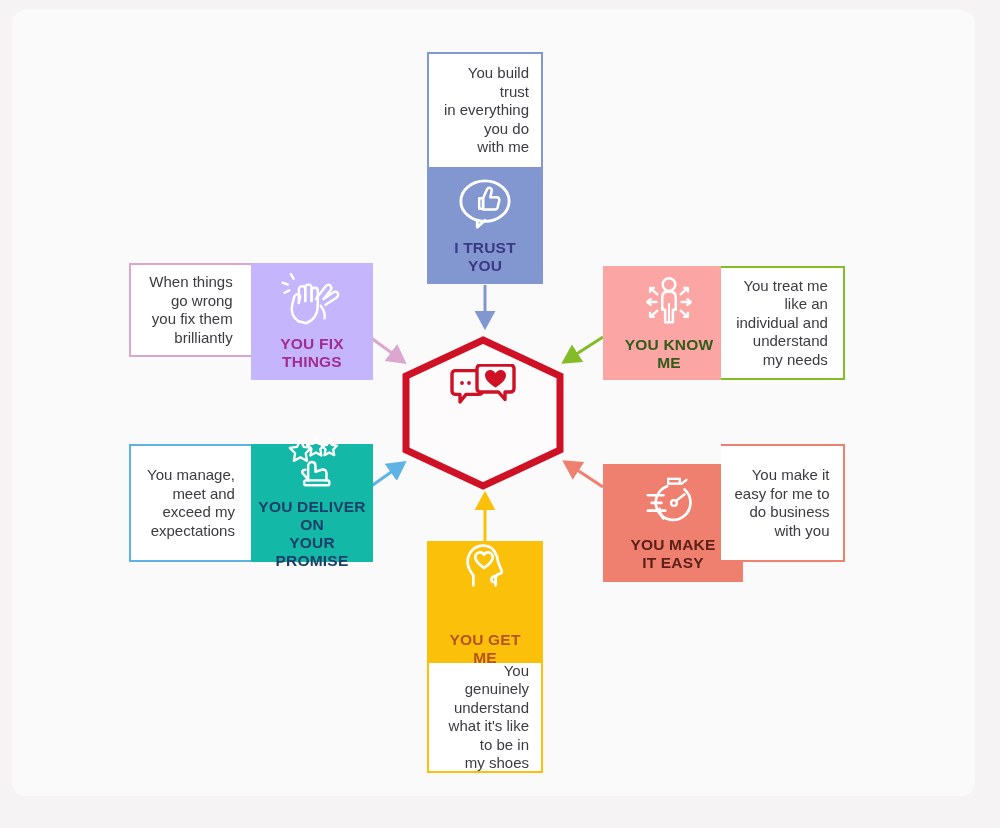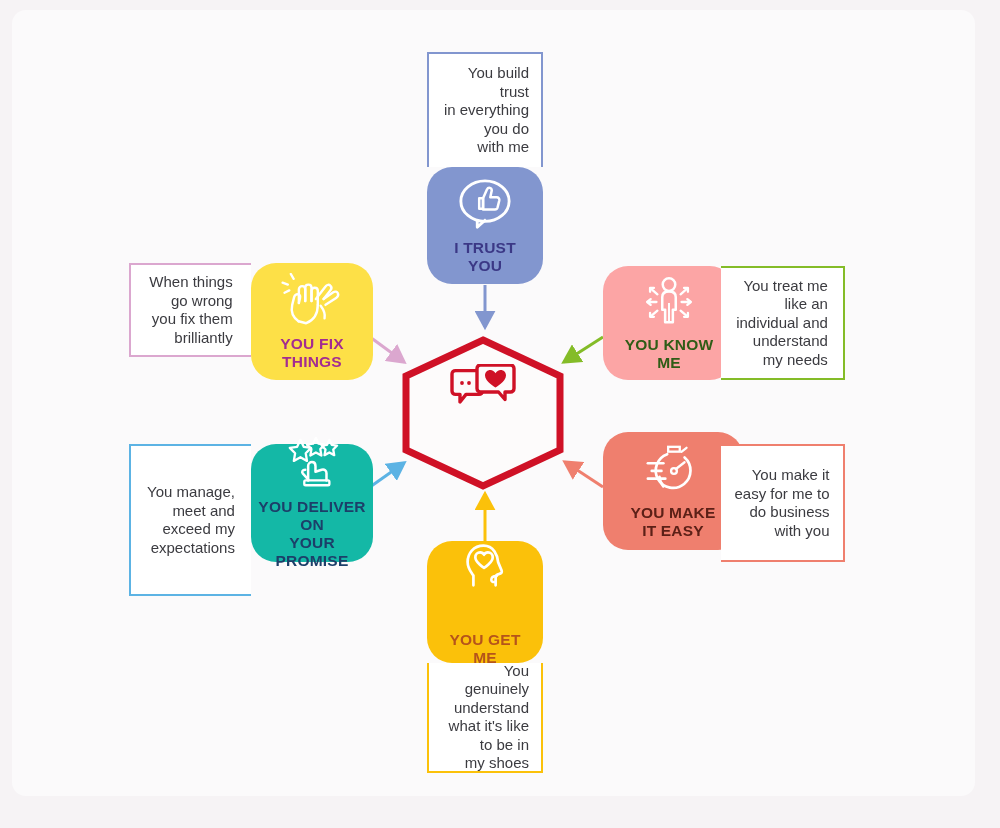--- a/index.html
+++ b/index.html
@@ -21,21 +21,21 @@
     background: #fbfafb;
     border-radius: 14px;
   }
   svg.arrows { position: absolute; left:0; top:0; width:1000px; height:828px; pointer-events:none; }
 
   
   .node { position: absolute; }
   .icon-cell {
     position: absolute;
     display: flex; flex-direction: column;
-    align-items: center; justify-content: center; border-radius: 25px;
+    align-items: center; justify-content: center;
   }
   .icon-cell .glyph { width: 62px; height: 56px; display:block; }
   .icon-cell .lbl {
     margin-top: 6px;
     font-weight: bold;
     font-size: 15.5px;
     line-height: 18px;
     text-align: center;
     letter-spacing: 0.2px;
   }
@@ -166,21 +166,21 @@
         <span>You treat me</span>
         <span>like an</span>
         <span>individual and</span>
         <span>understand</span>
         <span>my needs</span>
       </span>
     </div>
   </div>
 
   <div class="node">
-    <div class="icon-cell" style="left:603px; top:432px; width:140px; height:118px; background:#ef7f6e;">
+    <div class="icon-cell" style="left:603px; top:464px; width:140px; height:118px; background:#ef7f6e;">
       <span class="glyph">
         <svg viewBox="0 0 64 58" width="62" height="56">
           <path d="M44 16 A18 18 0 1 1 26 12.6" fill="none" stroke="#fff" stroke-width="2.8" stroke-linecap="round"></path>
           <path d="M22 46 A18 18 0 0 1 18 36" fill="none" stroke="#fff" stroke-width="2.8" stroke-linecap="round"></path>
           <rect x="27" y="5" width="12" height="5" fill="none" stroke="#fff" stroke-width="2.4"></rect>
           <path d="M41 10 L46 6" stroke="#fff" stroke-width="2.4" stroke-linecap="round"></path>
           <circle cx="33" cy="30" r="3" fill="none" stroke="#fff" stroke-width="2.4"></circle>
           <path d="M35 28 L44 21" stroke="#fff" stroke-width="2.4" stroke-linecap="round"></path>
           <g stroke="#fff" stroke-width="2.8" stroke-linecap="round">
             <path d="M6 22 L22 22"></path>
@@ -223,21 +223,21 @@
         <span>You genuinely</span>
         <span>understand</span>
         <span>what it's like</span>
         <span>to be in</span>
         <span>my shoes</span>
       </span>
     </div>
   </div>
 
   <div class="node">
-    <div class="text-cell" style="left:129px; top:444px; width:122px; height:152px; border:2px solid #5cb3e4; border-right:none;">
+    <div class="text-cell" style="left:129px; top:444px; width:122px; height:118px; border:2px solid #5cb3e4; border-right:none;">
       <span>
         <span>You manage,</span>
         <span>meet and</span>
         <span>exceed my</span>
         <span>expectations</span>
       </span>
     </div>
     <div class="icon-cell" style="left:251px; top:444px; width:122px; height:118px; background:#14b8a6;">
       <span class="glyph">
         <svg viewBox="0 0 64 58" width="62" height="56">
@@ -258,21 +258,21 @@
 
   <div class="node">
     <div class="text-cell" style="left:129px; top:263px; width:122px; height:94px; border:2px solid #dba7cf; border-right:none;">
       <span>
         <span>When things</span>
         <span>go wrong</span>
         <span>you fix them</span>
         <span>brilliantly</span>
       </span>
     </div>
-    <div class="icon-cell" style="left:251px; top:263px; width:122px; height:117px; background:#fde047;">
+    <div class="icon-cell" style="left:251px; top:263px; width:122px; height:117px; background:#c4b5fd;">
       <span class="glyph">
         <svg viewBox="0 0 64 58" width="62" height="56">
           <g stroke="#fff" stroke-width="2.4" fill="none" stroke-linecap="round">
             <path d="M13 6 L10 1"></path>
               <path d="M7 12 L1.5 10"></path>
               <path d="M8.5 18 L3.5 20.5"></path>
           </g>
           <path d="M18 50 C12 46 10 40 11.5 33 L13.5 25 C14 22.6 16 21.6 17.8 22.2 C19.4 22.7 20 24.2 19.6 26 L18.4 31" fill="none" stroke="#fff" stroke-width="2.5" stroke-linejoin="round" stroke-linecap="round"></path>
           <path d="M18.4 31 L18.4 17 C18.4 15 20 13.6 21.8 13.6 C23.6 13.6 25 15 25 17 L25 29" fill="none" stroke="#fff" stroke-width="2.5" stroke-linejoin="round" stroke-linecap="round"></path>
           <path d="M25 29 L25 15.4 C25 13.4 26.5 12 28.3 12 C30.1 12 31.5 13.4 31.5 15.4 L31.5 29" fill="none" stroke="#fff" stroke-width="2.5" stroke-linejoin="round" stroke-linecap="round"></path>

